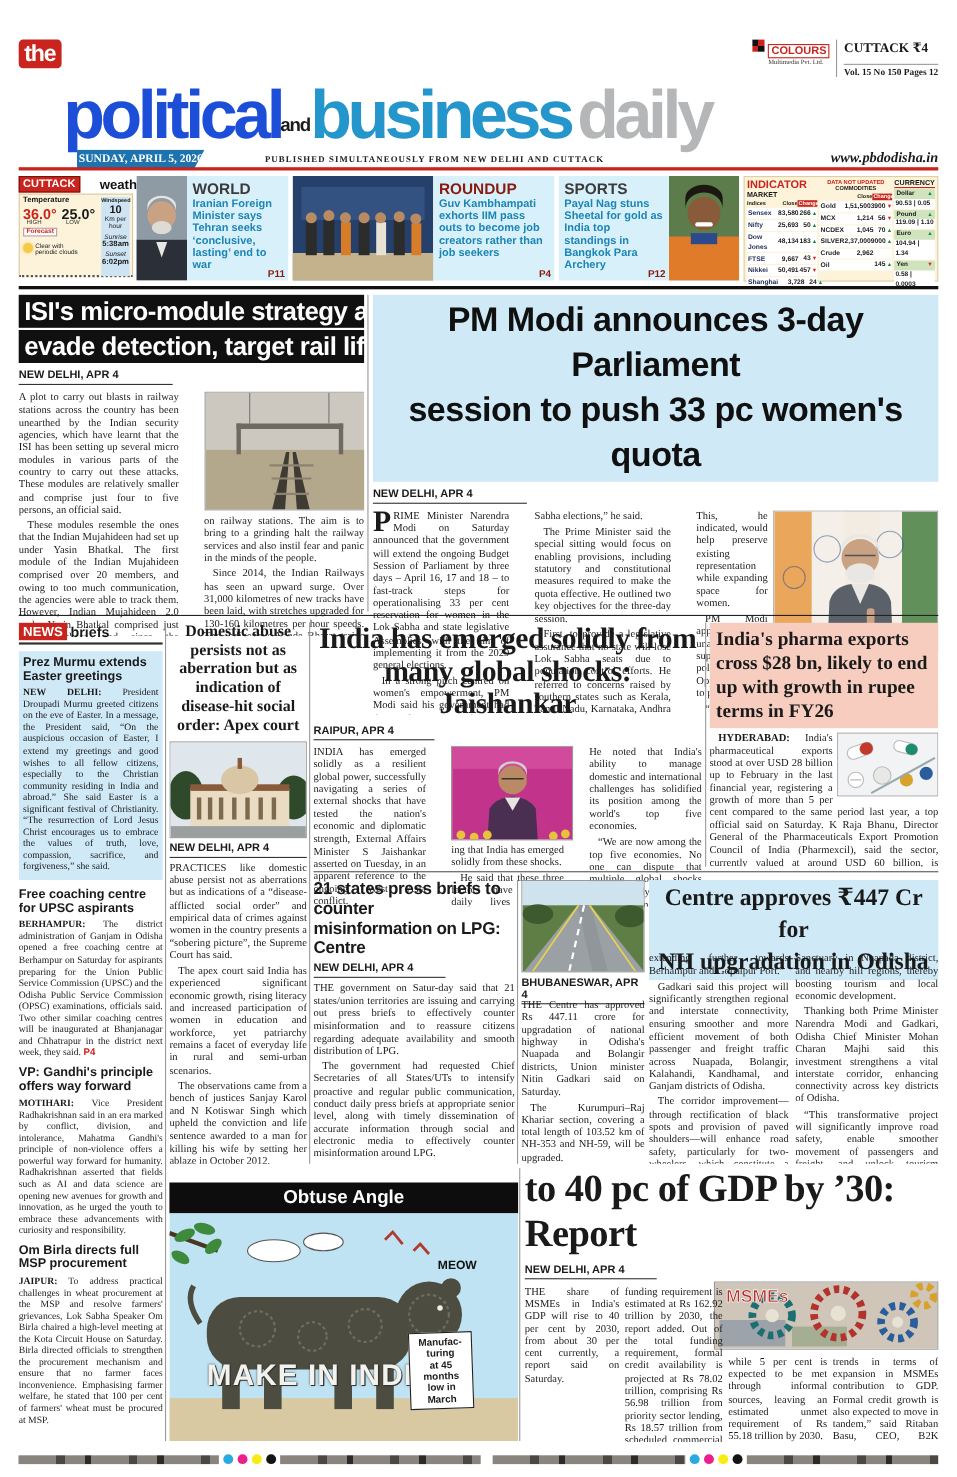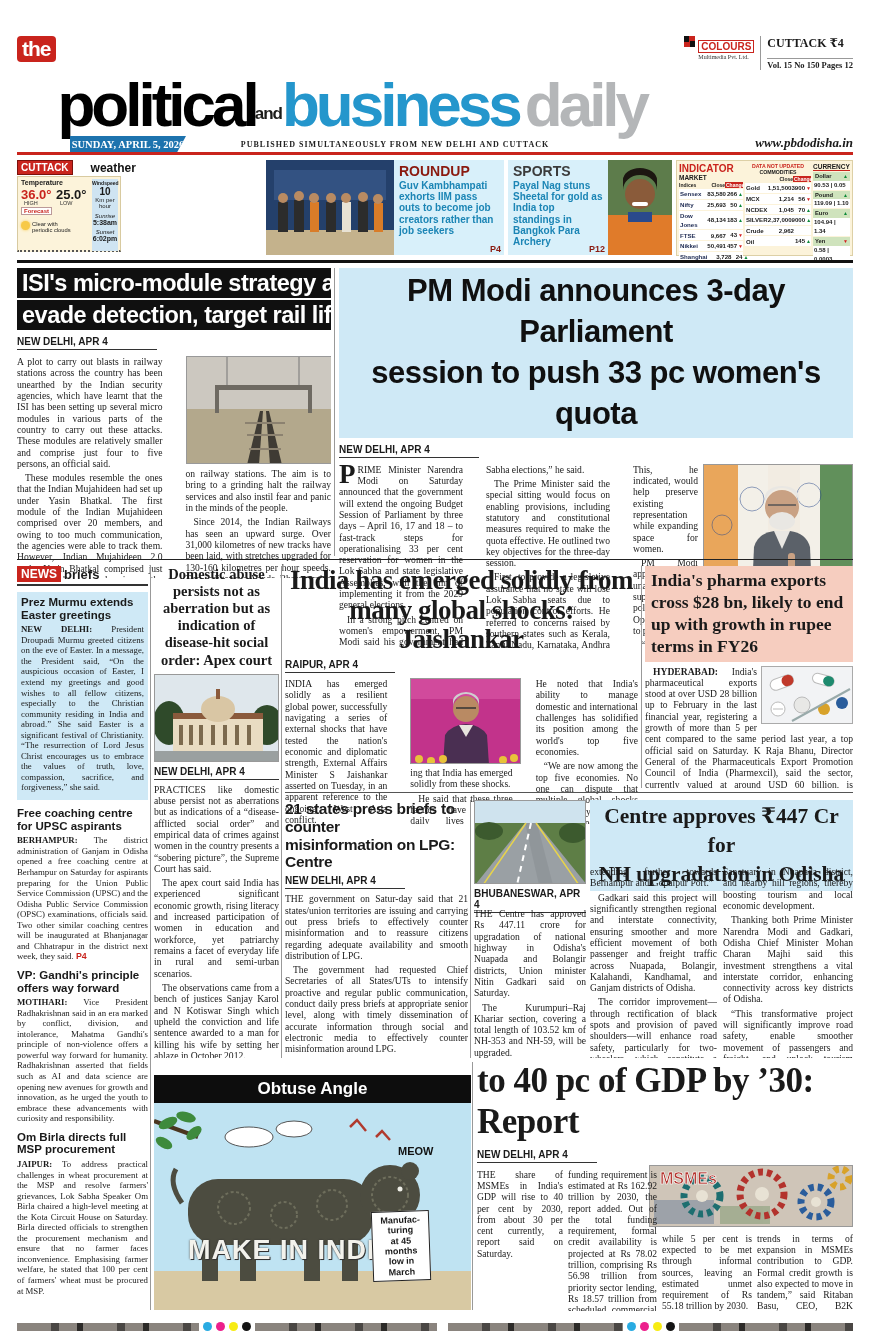--- a/index.html
+++ b/index.html
@@ -18,21 +18,21 @@
   .rule-heavy{background:#111;height:3px}
   .rule-thin{background:#555;height:1px}
   .vdiv{width:1px;background:#999}
   .pageref{color:var(--accent-red,#c9241d);font-weight:bold;font-family:var(--sans)}
   .pageref:empty{display:none}
 
   
   .logo-row{display:flex;align-items:flex-end;left:17px;top:30px;height:102px}
   .logo-the{background:var(--accent-red,#c9241d);color:#fff;font:bold 21px var(--sans);padding:1px 5px;border-radius:4px;align-self:flex-start;margin-top:6px;letter-spacing:-1px}
   .logo-big{font:bold 62px var(--sans);letter-spacing:-4px;line-height:.85}
-  .logo-political{color:#000000;margin-left:2px}
+  .logo-political{color:#1d4ed8;margin-left:2px}
   .logo-and{font:bold 17px var(--sans);color:#1c1c1a;margin:0 0 8px -1px;letter-spacing:-1px}
   .logo-business{color:var(--brand-blue,#2496cc)}
   .logo-daily{color:var(--brand-gray,#b4b6b8);margin-left:6px}
   .date-banner{left:70px;top:136px;width:116px;height:17px;background:var(--date-banner-blue,#1d73ae);color:#fff;
     font:bold 10.5px var(--serif);text-align:center;line-height:17px;clip-path:polygon(0 0,100% 0,92% 100%,0 100%)}
   .published{left:230px;top:140px;width:330px;text-align:center;font:bold 8px var(--serif);letter-spacing:1px;color:#222}
   .website{right:17px;top:135px;font:bold italic 13px var(--serif);font-style:italic}
   .pubblock{right:17px;top:36px;display:flex;align-items:stretch;gap:6px;height:34px}
   .colours{display:flex;gap:3px;border-right:1px solid #999;padding-right:6px}
   .colsq{width:11px;height:11px;background:conic-gradient(#c9241d 0 25%,#111 25% 50%,#c9241d 50% 75%,#111 75%)}
@@ -174,20 +174,35 @@
           <b style="font-size:7px">5:38am</b></div>
         <div style="margin-top:3px"><i class="w-ss" style="position:static">Sunset</i>
           <b style="font-size:7px">6:02pm</b></div>
       </div>
       <span class="w-forecast">Forecast</span>
       <span class="sun"></span>
       <span class="w-cond">Clear with periodic clouds</span>
     </div>
   </div>
 
+  <div class="abs teaser" style="left:124px;width:138px">
+    <svg class="tz-photo" width="46" height="95">
+      <rect width="46" height="95" fill="#8e9aa4"></rect>
+        <rect y="58" width="46" height="37" fill="#2b2f38"></rect>
+      <polygon points="18,60 28,60 23,74" fill="#e8e6e4"></polygon>
+        <circle cx="23" cy="36" r="13" fill="#c9a183"></circle>
+      <path d="M10,33 a13,13 0 0 1 26,0 l0,-6 a13,9 0 0 0 -26,0 z" fill="#e6e4e0"></path>
+      <ellipse cx="23" cy="47" rx="9" ry="6" fill="#dddbd6"></ellipse>
+    </svg>
+    <div class="tz-panel">
+      <div class="tz-label">WORLD</div>
+      <div class="tz-text">Iranian Foreign Minister says Tehran seeks ‘conclusive, lasting’ end to war</div>
+      <div class="tz-page">P11</div>
+    </div>
+  </div>
 
   <div class="abs teaser" style="left:266px;width:238px">
     <svg class="tz-photo" width="128" height="95">
       <rect width="128" height="95" fill="#24406b"></rect>
         <rect y="70" width="128" height="25" fill="#c4b28c"></rect>
       <rect x="8" y="10" width="112" height="30" fill="#3a5a8c" opacity=".7"></rect>
       <g fill="#2c2c2c">
           <rect x="12" y="42" width="10" height="30"></rect>
           <rect x="28" y="40" width="10" height="32"></rect>
           <rect x="60" y="42" width="10" height="30"></rect>

